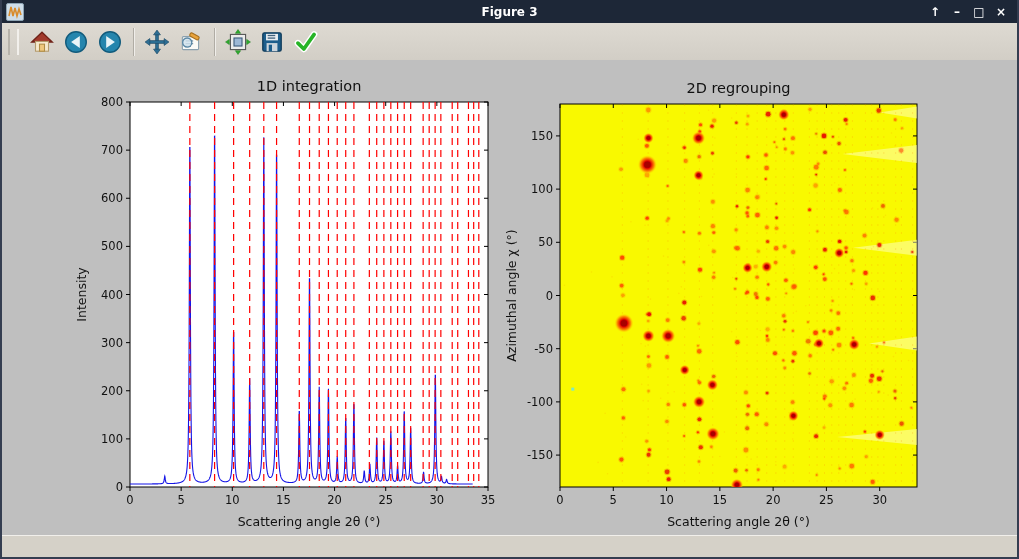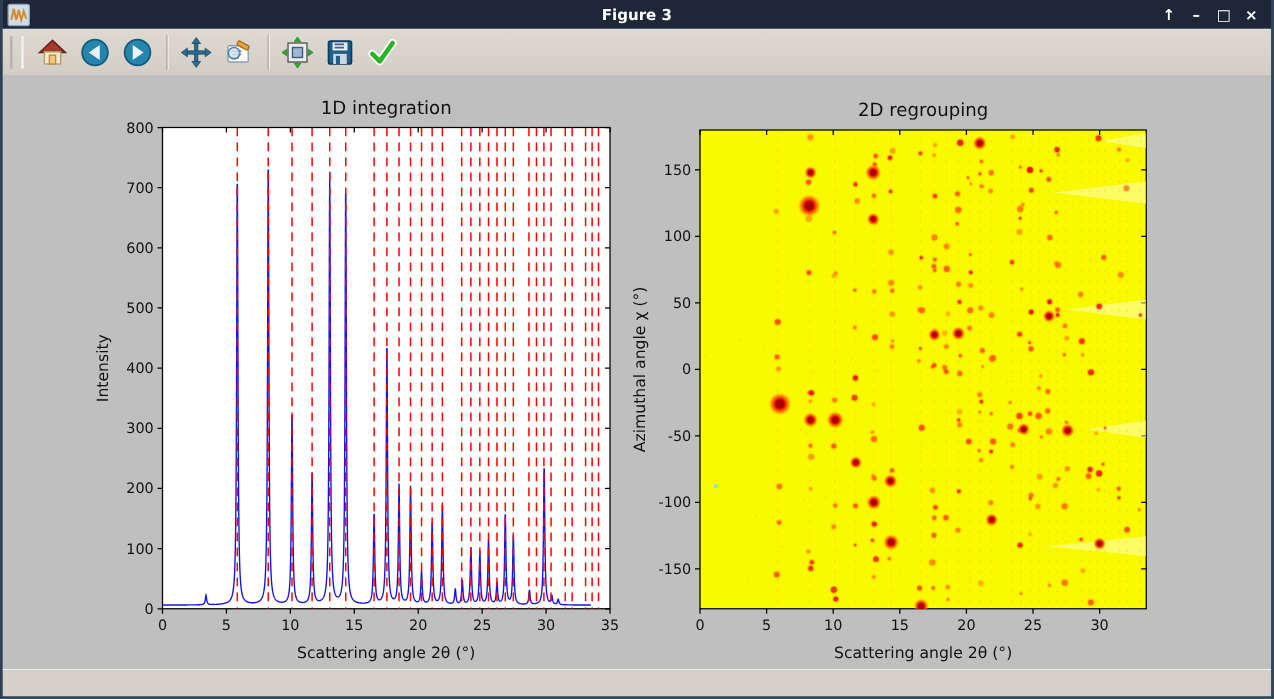--- a/index.html
+++ b/index.html
@@ -1,17 +1,17 @@
 <!DOCTYPE html>
 <html><head>
 <meta charset="utf-8">
 <style>
   html,body{margin:0;padding:0;background:#888;font-family:"DejaVu Sans",sans-serif;}
   .window{position:relative;width:1019px;height:559px;box-sizing:border-box;
-    border:2px solid #343d50;border-top:none;background:#0369a1;overflow:hidden;}
+    border:2px solid #343d50;border-top:none;background:#3b82f6;overflow:hidden;}
   
   .titlebar{position:absolute;left:0;top:0;width:100%;height:23px;background:#1d2737;
     display:flex;align-items:center;color:#fff;}
   .titlebar .appicon{width:16px;height:16px;margin-left:4px;background:#cfdde8;border:1px solid #8fa5b5;
     border-radius:2px;display:flex;align-items:center;justify-content:center;}
   .titlebar .title{position:absolute;left:0;right:0;text-align:center;font-size:12px;font-weight:bold;}
   .winbtns{margin-left:auto;display:flex;gap:6px;margin-right:8px;z-index:2;}
   .winbtn{width:16px;height:16px;color:#fff;font-size:12px;font-weight:bold;line-height:16px;
     text-align:center;cursor:default;}
   

